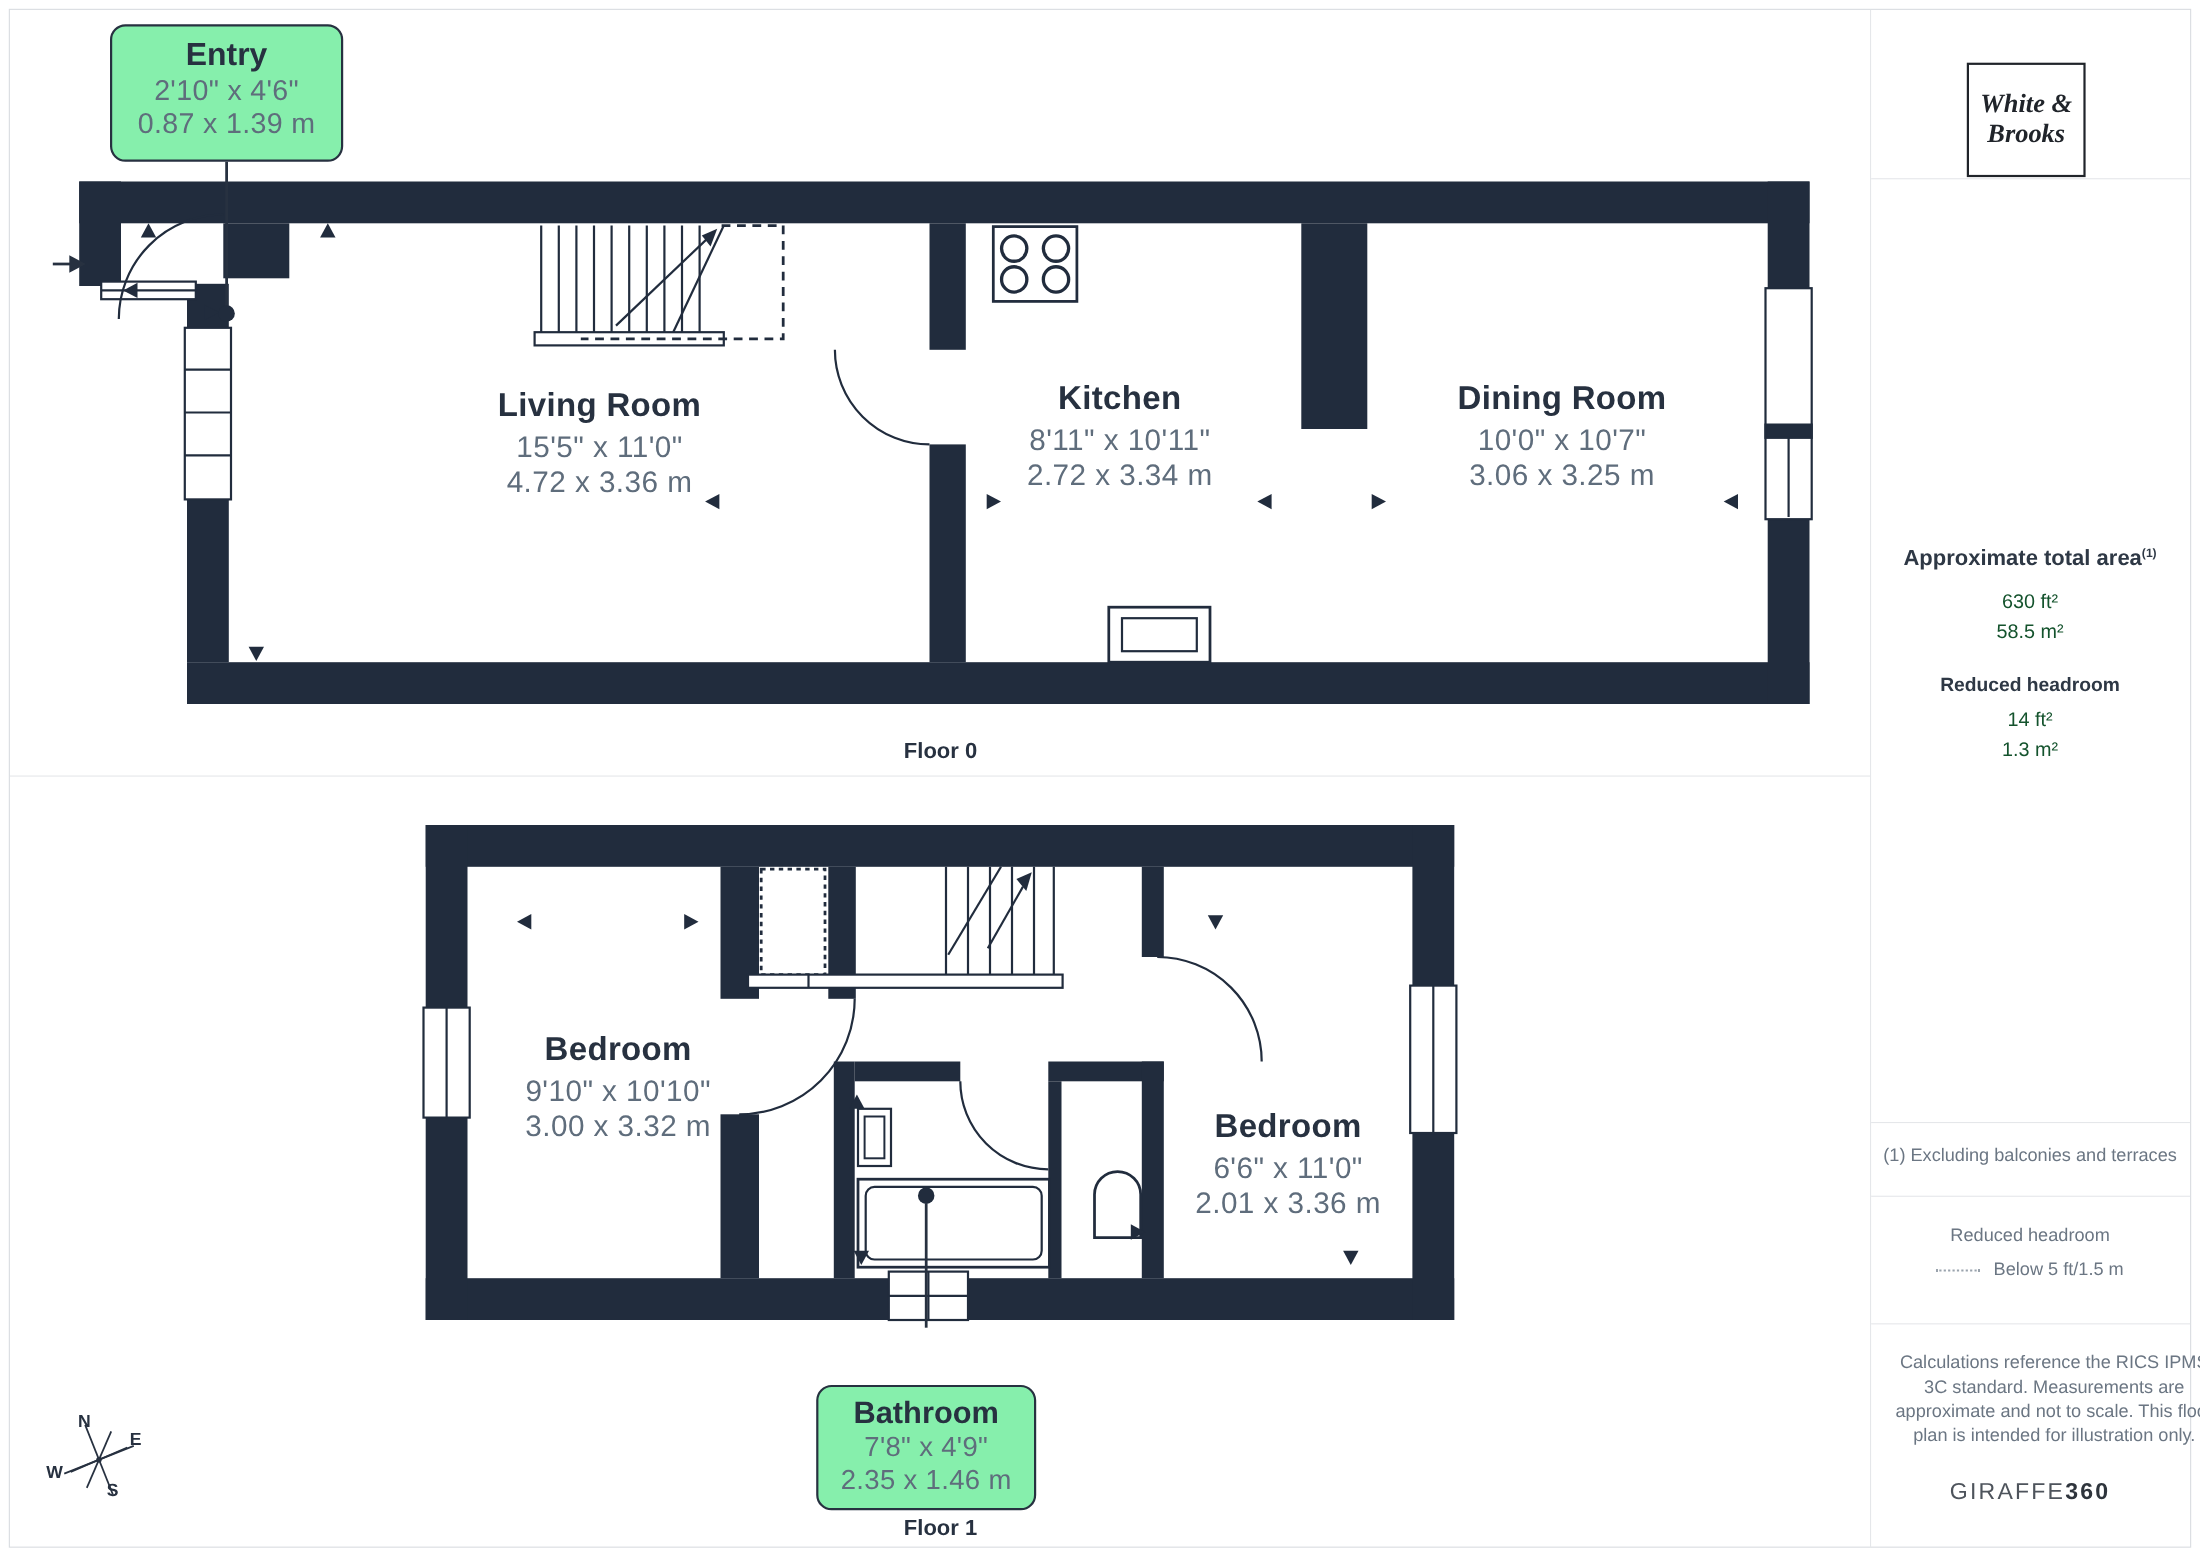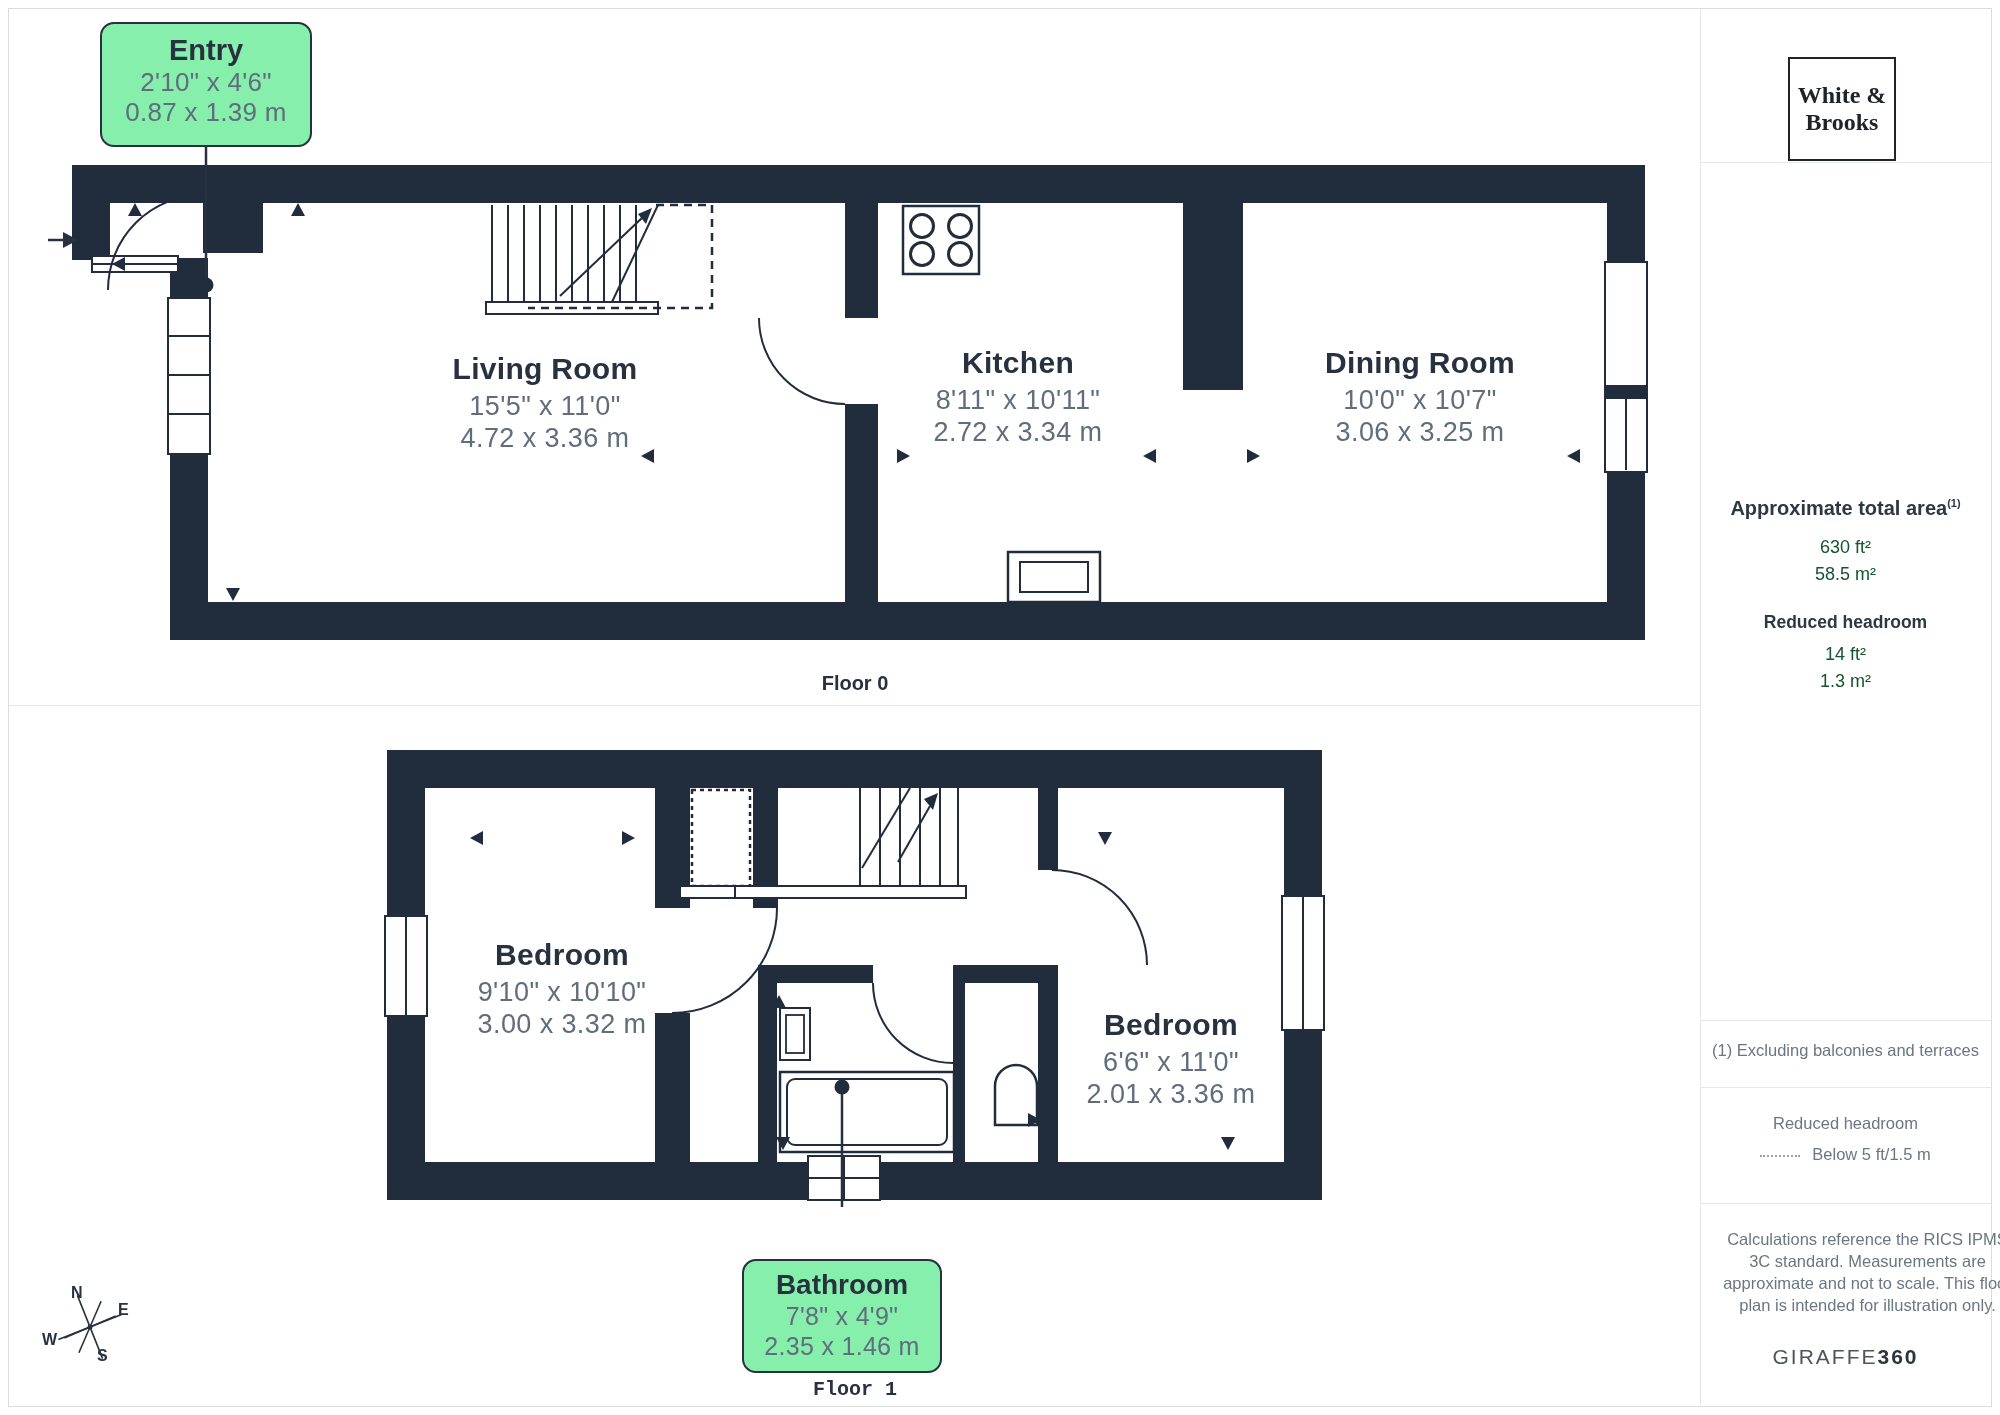--- a/index.html
+++ b/index.html
@@ -21,21 +21,21 @@
 
   
   .callout { position:absolute; background:#86efac; border:2.5px solid #273140; border-radius:14px;
              text-align:center; z-index:3; box-sizing:border-box; }
   .cname { display:block; font-size:29px; font-weight:700; color:#273140; margin-top:10px; }
   .cdim  { display:block; font-size:26px; color:#5f6d7c; line-height:30px; letter-spacing:.3px; }
 
   
   .logo-box { position:absolute; left:1788px; top:57px; width:104px; height:100px;
               border:2px solid #20242a; display:flex; align-items:center; justify-content:center;
-              text-align:center; z-index:2; }
+              text-align:center; z-index:2;font-style:italic; }
   .logo-text { font-family:"Liberation Serif", serif; font-weight:700; font-size:24px;
                line-height:27px; color:#20242a; }
   .sb { position:absolute; left:1700px; width:291px; text-align:center; z-index:2; }
   .sb-title { font-size:20px; font-weight:700; color:#2e3845; }
   .sb-sup { font-size:11px; vertical-align:super; font-weight:700; color:#2e3845; }
   .sb-val { font-size:18px; color:#14532d; line-height:27px; }
   .sb-sub { font-size:17.5px; font-weight:700; color:#2e3845; margin-top:24px; }
   .sb-note { font-size:16.5px; color:#6b7683; }
   .legend-line { display:inline-block; width:40px; height:0; border-top:2px dotted #9aa3ad;
                  vertical-align:middle; margin-right:12px; }
@@ -260,21 +260,21 @@
     <span class="cdim">2'10" x 4'6"</span>
     <span class="cdim">0.87 x 1.39 m</span>
   </div>
   <div class="callout" style="left:742px; top:1259px; width:200px; height:114px;">
     <span class="cname" style="font-size:28px; margin-top:8px;">Bathroom</span>
     <span class="cdim" style="font-size:25px;">7'8" x 4'9"</span>
     <span class="cdim" style="font-size:25px;">2.35 x 1.46 m</span>
   </div>
 
   <div class="floor-label" style="left:855px; top:672px;">Floor 0</div>
-  <div class="floor-label" style="left:855px; top:1378px;font-family:Liberation Mono, monospace;">Floor 1</div>
+  <div class="floor-label" style="left:855px; top:1378px;">Floor 1</div>
 
   <span class="compass-letter" style="left:71px; top:1284px;">N</span>
   <span class="compass-letter" style="left:118px; top:1301px;">E</span>
   <span class="compass-letter" style="left:42px; top:1331px;">W</span>
   <span class="compass-letter" style="left:97px; top:1347px;">S</span>
 
   <div class="logo-box">
     <div class="logo-text">
       <span>White &amp;</span><br>
       <span>Brooks</span>

